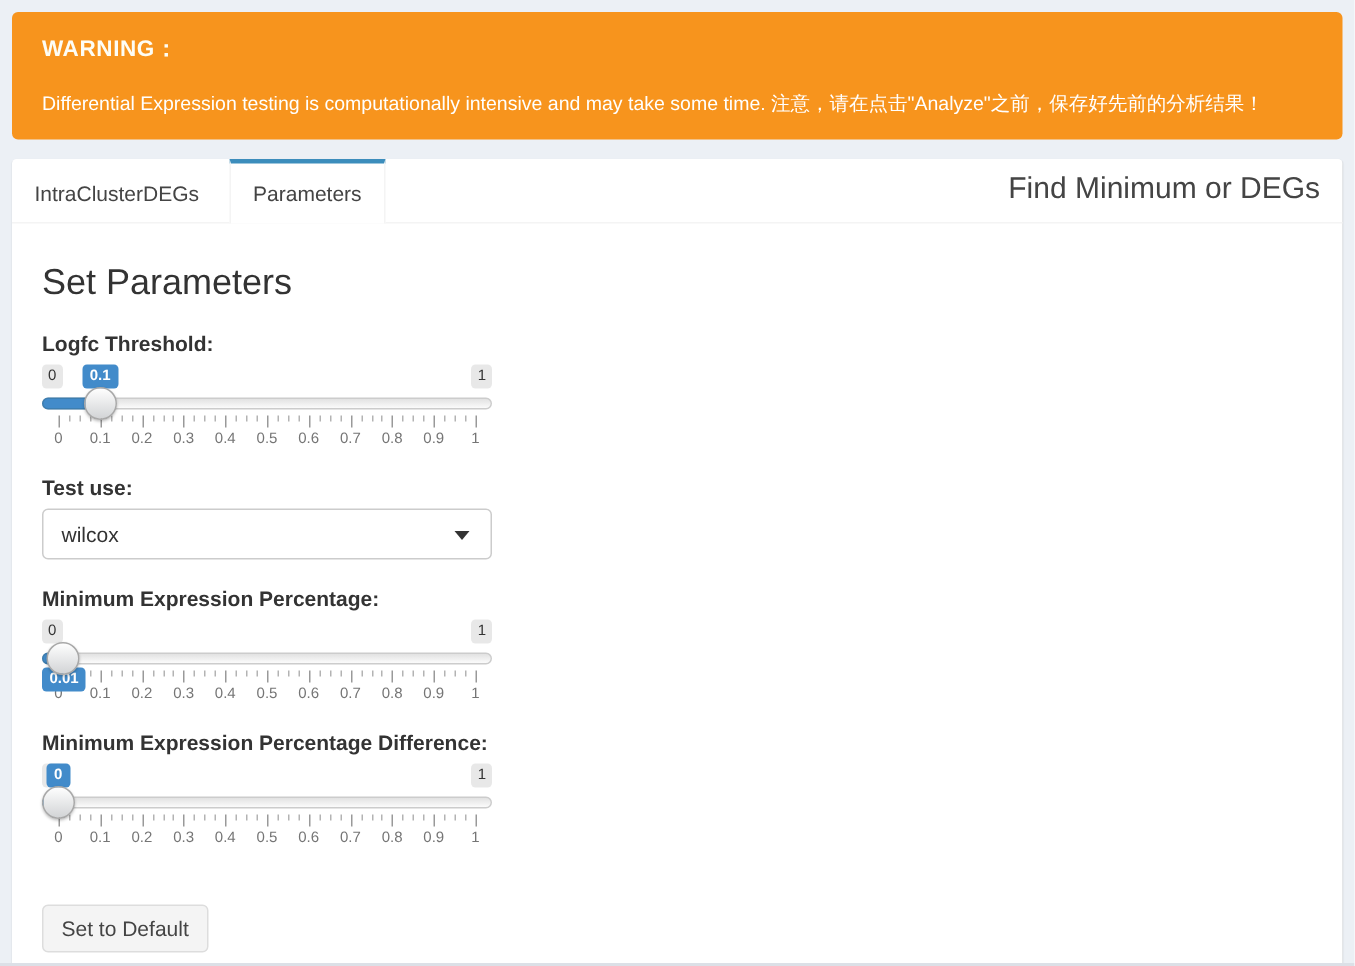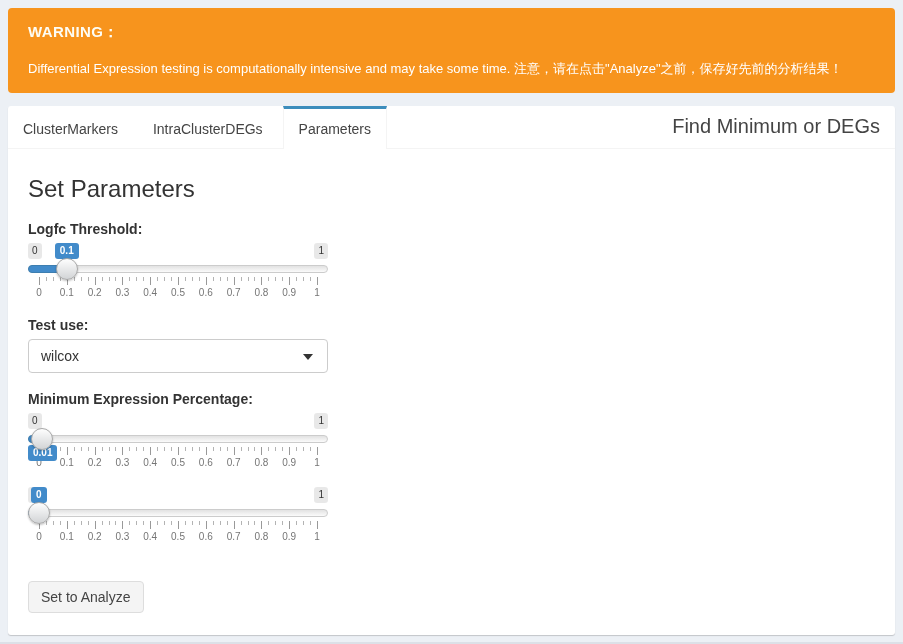--- a/index.html
+++ b/index.html
@@ -134,21 +134,20 @@
 </head>
 <body>
 
 <div class="banner">
   <h4>WARNING：</h4>
   <p>Differential Expression testing is computationally intensive and may take some time. 注意，请在点击"Analyze"之前，保存好先前的分析结果！</p>
 </div>
 
 <div class="tabbox">
   <ul class="nav-tabs">
-    <li class="tab">ClusterMarkers</li>
     <li class="tab">IntraClusterDEGs</li>
     <li class="tab active">Parameters</li>
     <li class="title">Find Minimum or DEGs</li>
   </ul>
 
   <div class="tab-content">
     <h3 class="section">Set Parameters</h3>
 
     <div class="form-group">
       <label class="ctl-label">Logfc Threshold:</label>
@@ -284,20 +283,21 @@
             <span class="tick minor" style="left:95%"></span>
             <span class="tick minor" style="left:97.5%"></span>
             <span class="tick major" style="left:100%"></span>
             <span class="tick-label" style="left:100%">1</span>
           </span>
           <span class="irs-single" style="left: 0px; margin-top: 32px;">0.01</span>
         </div>
     </div>
 
     <div class="form-group">
+      <label class="ctl-label">Minimum Expression Percentage Difference:</label>
       <div class="irs">
           <span class="irs-min">0</span>
           <span class="irs-max">1</span>
           <span class="irs-line"></span>
           <span class="irs-bar" style="width:11px"></span>
           <span class="irs-handle" style="left:0px"></span>
           <span class="irs-grid">
             <span class="tick major" style="left:0%"></span>
             <span class="tick-label" style="left:0%">0</span>
             <span class="tick minor" style="left:2.5%"></span>
@@ -348,15 +348,15 @@
             <span class="tick minor" style="left:92.5%"></span>
             <span class="tick minor" style="left:95%"></span>
             <span class="tick minor" style="left:97.5%"></span>
             <span class="tick major" style="left:100%"></span>
             <span class="tick-label" style="left:100%">1</span>
           </span>
           <span class="irs-single" style="left: 3px;">0</span>
         </div>
     </div>
 
-    <button class="btn-default">Set to Analyze</button>
+    <button class="btn-default">Set to Default</button>
   </div>
 </div>
 
 </body></html>

